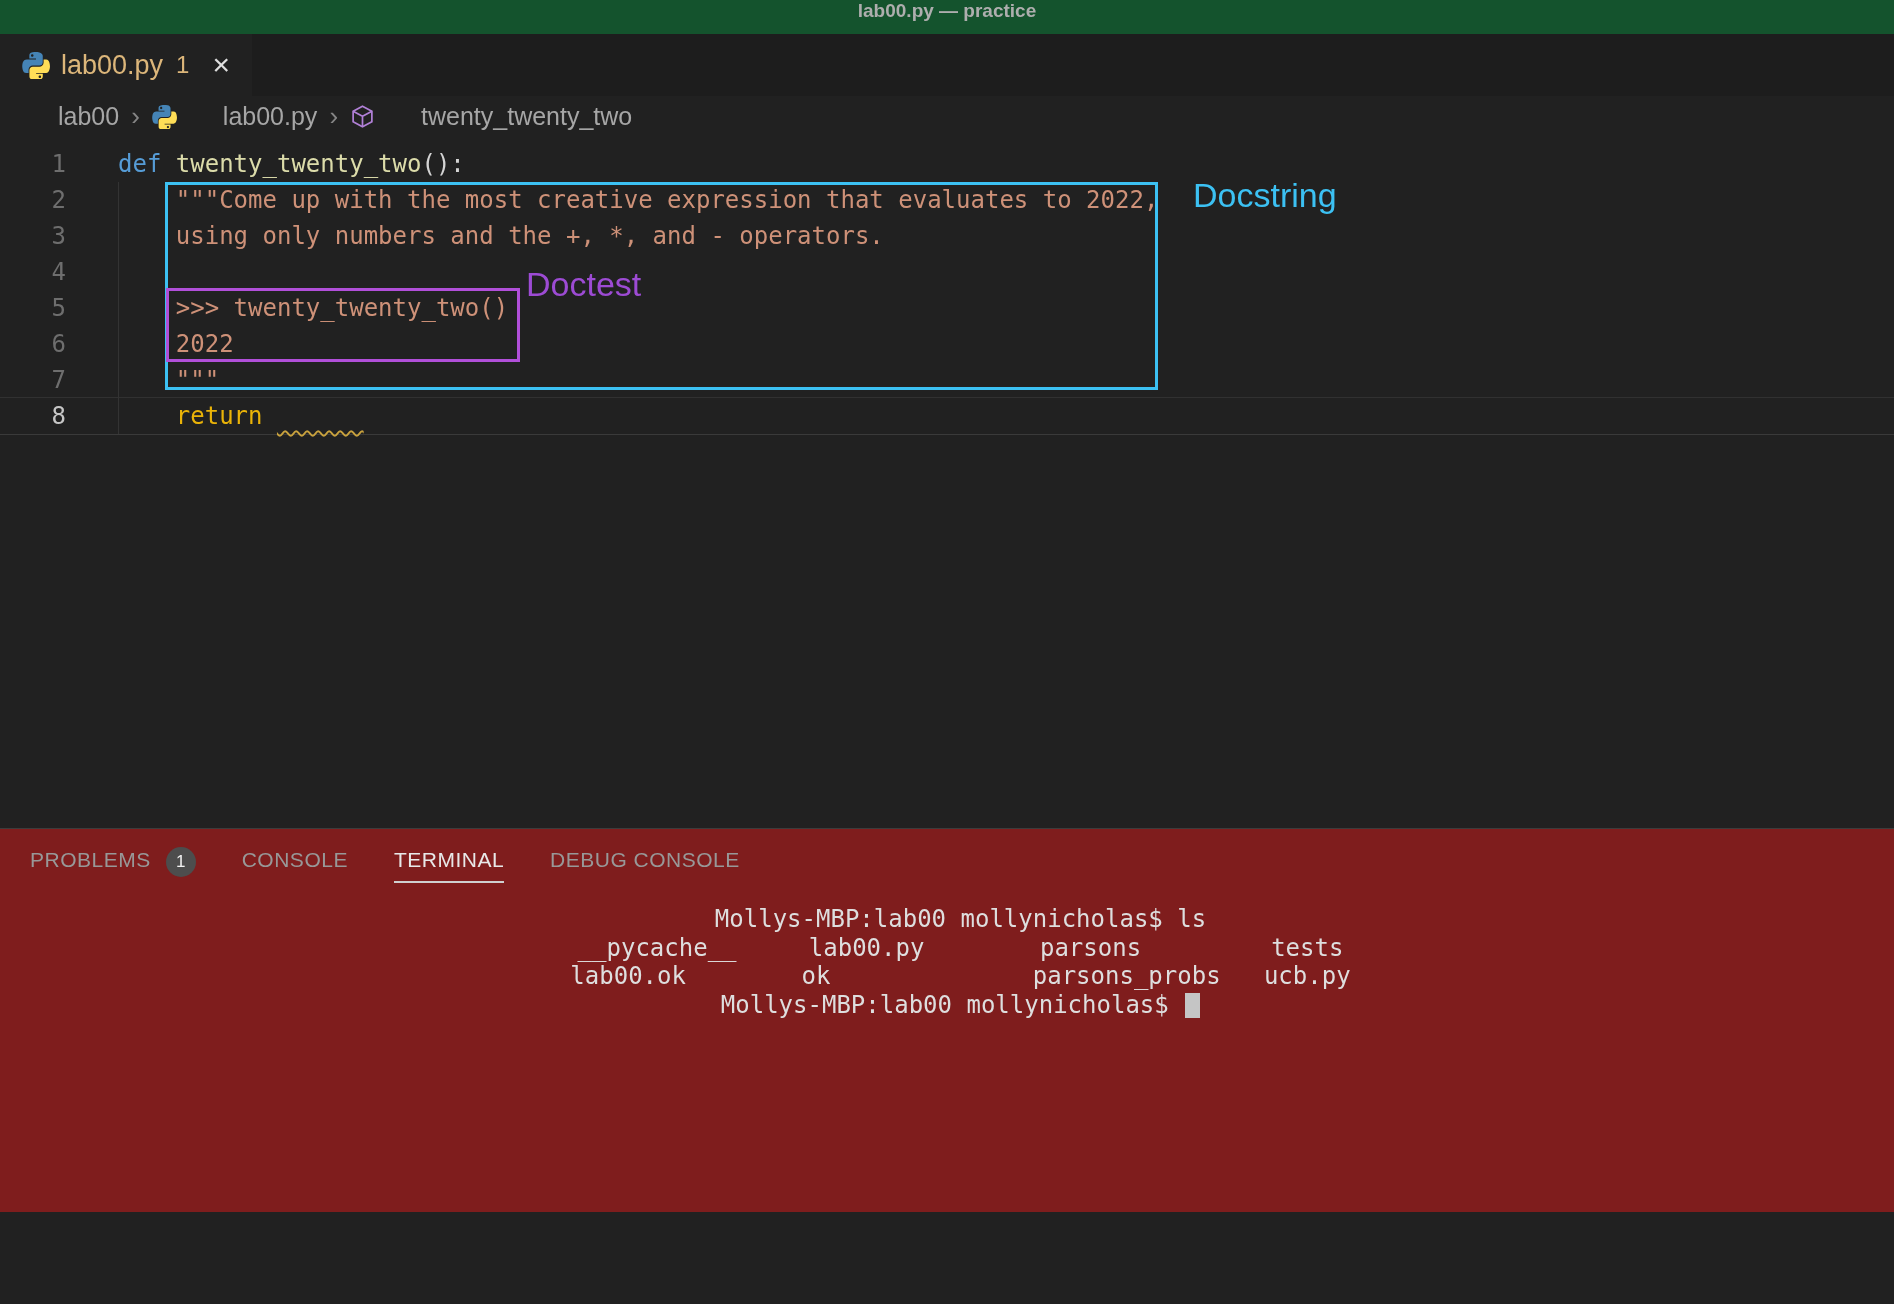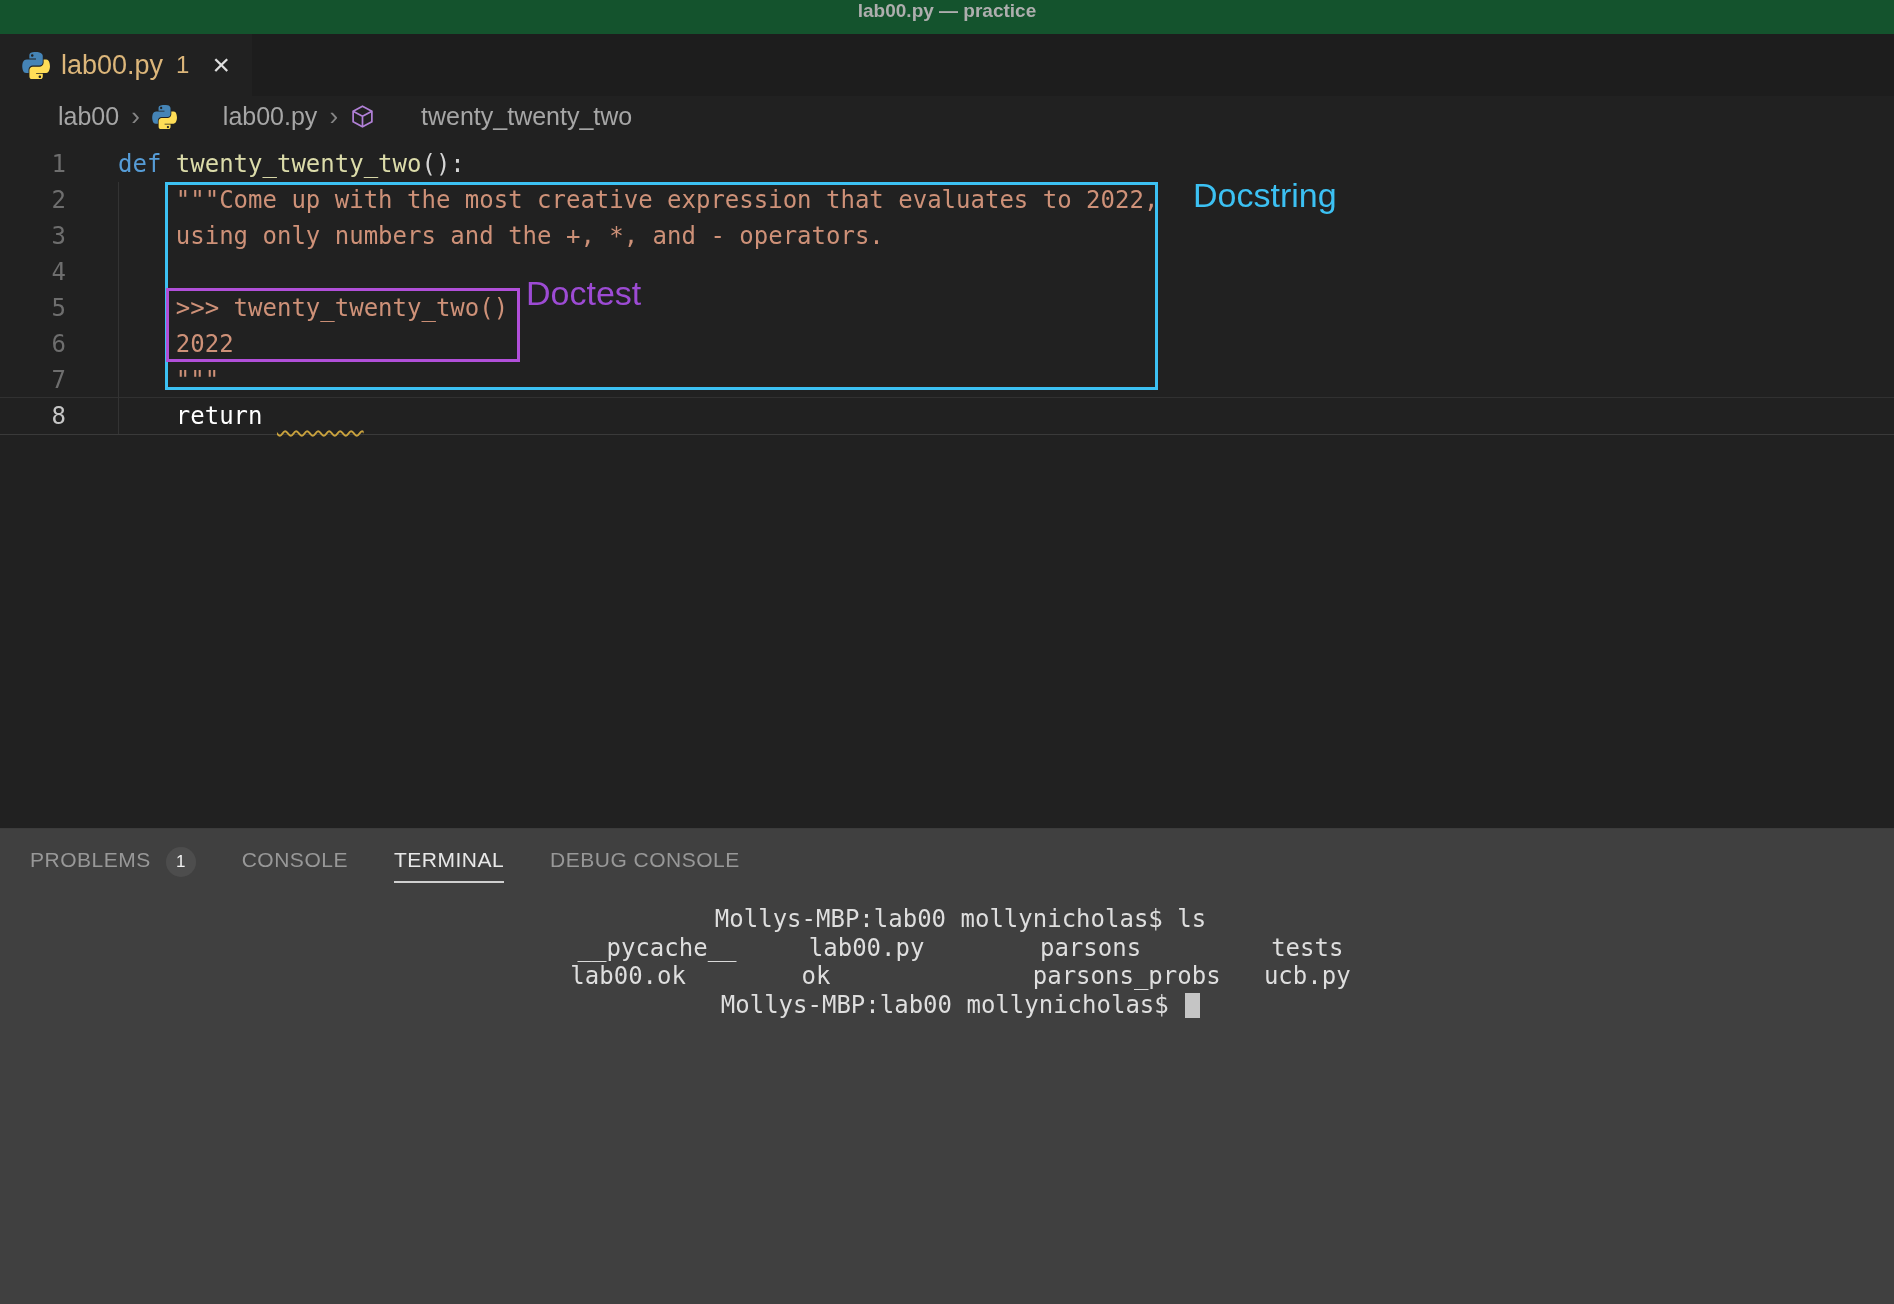--- a/index.html
+++ b/index.html
@@ -37,38 +37,38 @@
   .code-line {
     display:flex; height:36px; line-height:36px; white-space:pre;
     font-family:"DejaVu Sans Mono","Liberation Mono",monospace; font-size:24px;
   }
   .gutter { flex:none; width:118px; padding-right:52px; text-align:right; color:#6e6e6e; }
   .code { color:#d4d4d4; }
   .tok-kw  { color:#569cd6; }
   .tok-fn  { color:#dcdcaa; }
   .tok-pl  { color:#d4d4d4; }
   .tok-str { color:#ce9178; }
-  .tok-ret { color:#ffffff; }
+  .tok-ret { color:#eab308; }
   .tok-sq  {
     text-decoration-line:underline; text-decoration-style:wavy;
     text-decoration-color:#c9a23d; text-decoration-thickness:2px;
     text-underline-offset:6px;
   }
   .code-line.active { box-shadow:0 -1px 0 #313131, 0 1px 0 #3a3a3a; }
   .code-line.active .gutter { color:#c6c6c6; }
   .indent-guide { position:absolute; left:118px; top:46px; width:1px; height:252px; background:#333; }
 
   .ann-box { position:absolute; pointer-events:none; }
   .box-docstring { left:165px; top:46px;  width:993px; height:208px; border:3px solid #3cc1f3; }
   .box-doctest   { left:166px; top:152px; width:354px; height:74px;  border:3px solid #b14fd9; }
   .ann-label { position:absolute; font-size:34px; }
   .label-docstring { left:1193px; top:40px;  color:#3cc1f3; }
-  .label-doctest   { left:526px;  top:138px; color:#9d4bd4; }
+  .label-doctest   { left:526px;  top:129px; color:#9d4bd4; }
 
-  .panel { border-top:1px solid #3c3c3c; height:476px; background:#404040; }
+  .panel { border-top:1px solid #3c3c3c; height:384px; background:#7f1d1d; }
   .panel-tabs { display:flex; align-items:center; gap:46px; height:72px; padding-left:30px; }
   .ptab { display:flex; align-items:center; gap:15px; cursor:pointer; }
   .plbl {
     font-size:21px; letter-spacing:0.5px; color:#989898;
     padding-bottom:9px; border-bottom:2px solid transparent;
   }
   .ptab.active .plbl { color:#e8e8e8; border-bottom-color:#d0d0d0; }
   .pbadge {
     min-width:30px; height:30px; border-radius:15px; background:#4d4d4d;
     color:#f2f2f2; font-size:17px; display:flex; align-items:center; justify-content:center;

